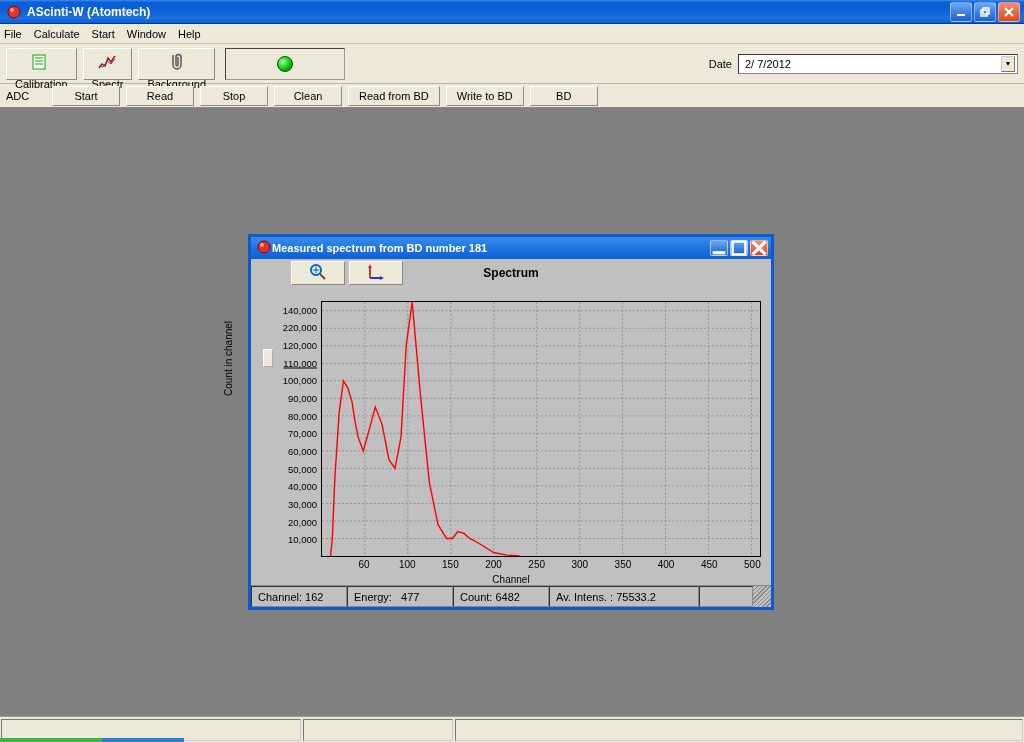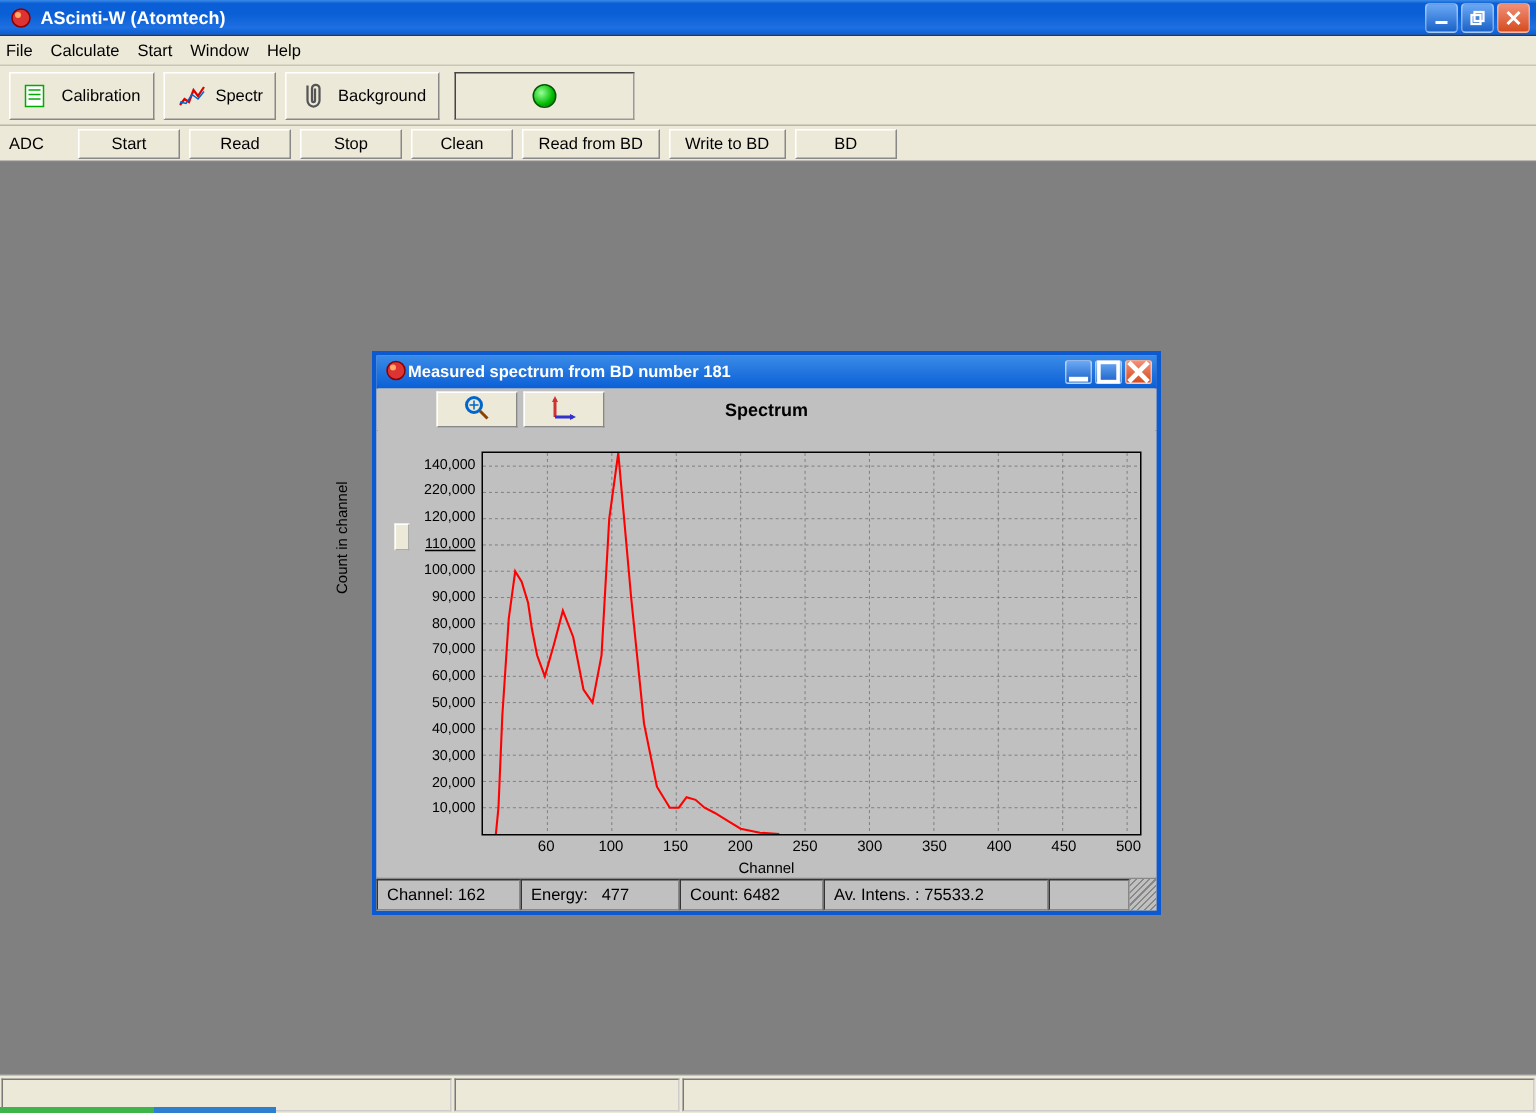--- a/index.html
+++ b/index.html
@@ -37,21 +37,21 @@
   .menubar span { cursor:default; }
 
   
   .toolbar1 {
     height: 40px; background: #ece9d8; border-bottom:1px solid #b9b6a5;
     display:flex; align-items:center; padding: 3px 6px; gap: 6px;
   }
   .bigbtn {
     height: 32px; padding: 3px 8px; background:#ece9d8;
     border: 1px solid #888; border-top-color:#fff; border-left-color:#fff;
-    display:flex; align-items:center; gap:6px; cursor:default;
+    display:flex; align-items:center; gap:6px; cursor:default;flex-direction:column;
   }
   .bigbtn .icon { width:20px; height:20px; display:flex; align-items:center; justify-content:center; }
   .bigbtn .icon svg { width:20px; height:20px; }
   .statusbox {
     width: 120px; height: 32px; border:1px inset #999; background:#ece9d8;
     display:flex; align-items:center; justify-content:center; margin-left:4px;
   }
   .green-led { width:16px; height:16px; border-radius:50%;
     background: radial-gradient(circle at 35% 35%, #9f9 0%, #0b0 60%, #060 100%);
     border:1px solid #050; }
@@ -220,20 +220,27 @@
   <div class="bigbtn">
     <span class="icon">
       <svg viewBox="0 0 20 20">
           <path d="M6 3 v10 a4 4 0 0 0 8 0 V5 a2.5 2.5 0 0 0 -5 0 v8 a1 1 0 0 0 2 0 V5" fill="none" stroke="#555" stroke-width="1.5"></path>
         </svg>
     </span>
     <span>Background</span>
   </div>
   <div class="statusbox">
     <div class="green-led"></div>
+  </div>
+  <div class="date-area">
+    <span>Date</span>
+    <div class="date-select">
+      <span>  2/  7/2012</span>
+      <span class="dd">▾</span>
+    </div>
   </div>
 </div>
 
 <div class="toolbar2">
   <span class="adc-label">ADC</span>
   <div class="smbtn">
       <span>Start</span>
     </div>
   <div class="smbtn">
       <span>Read</span>

